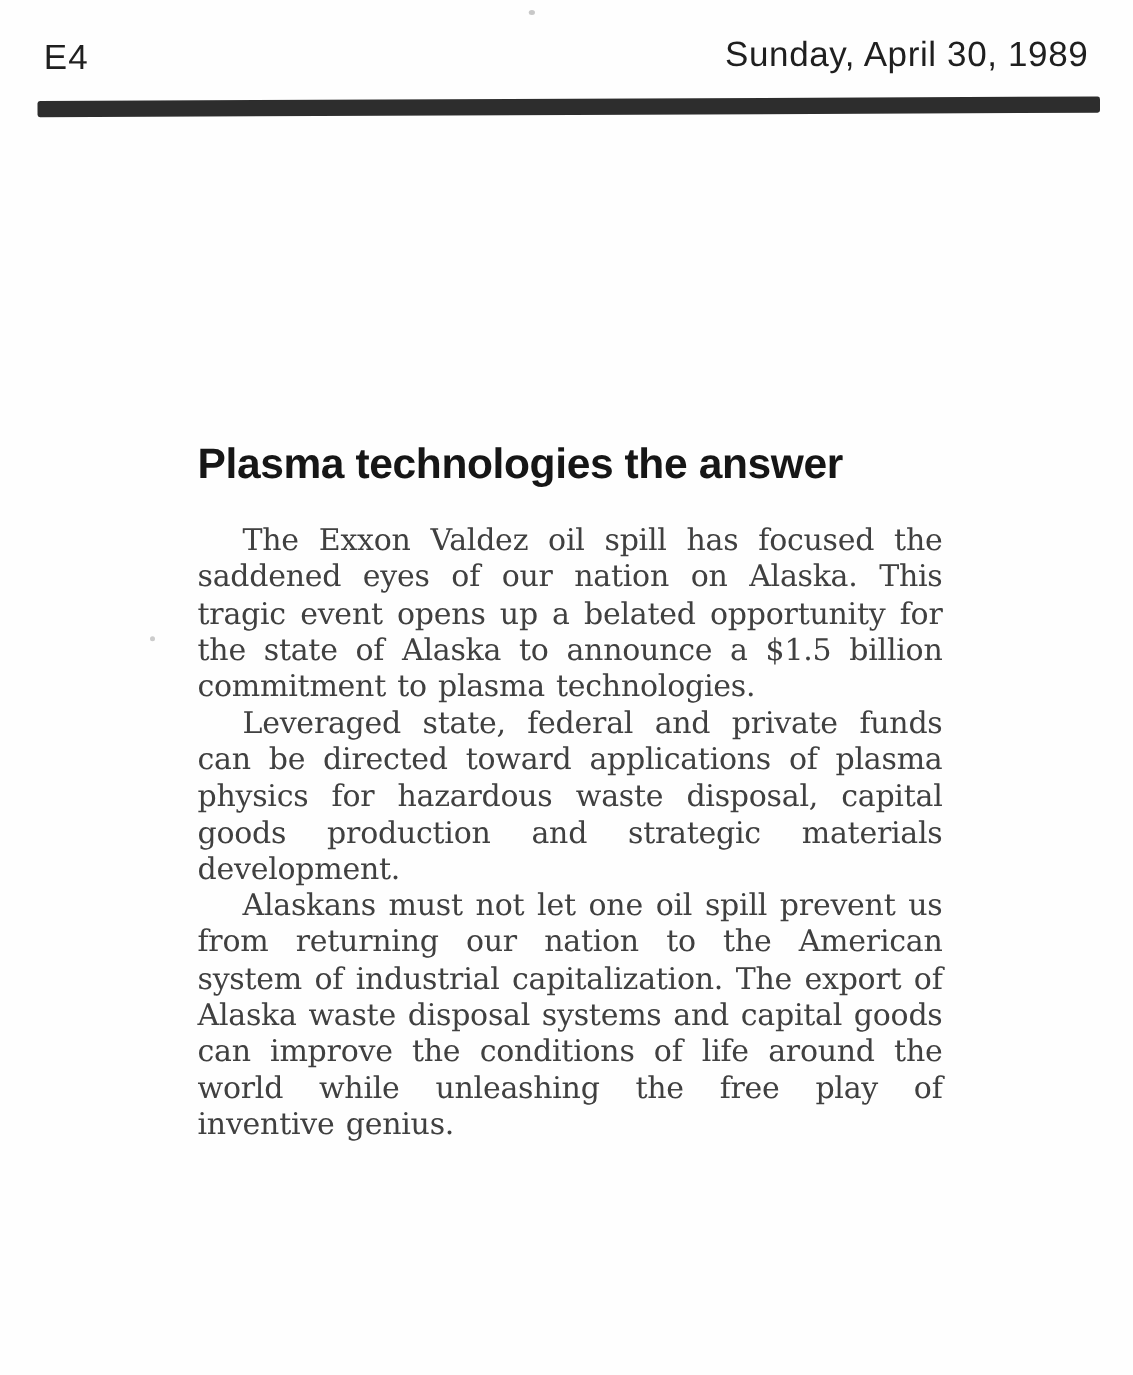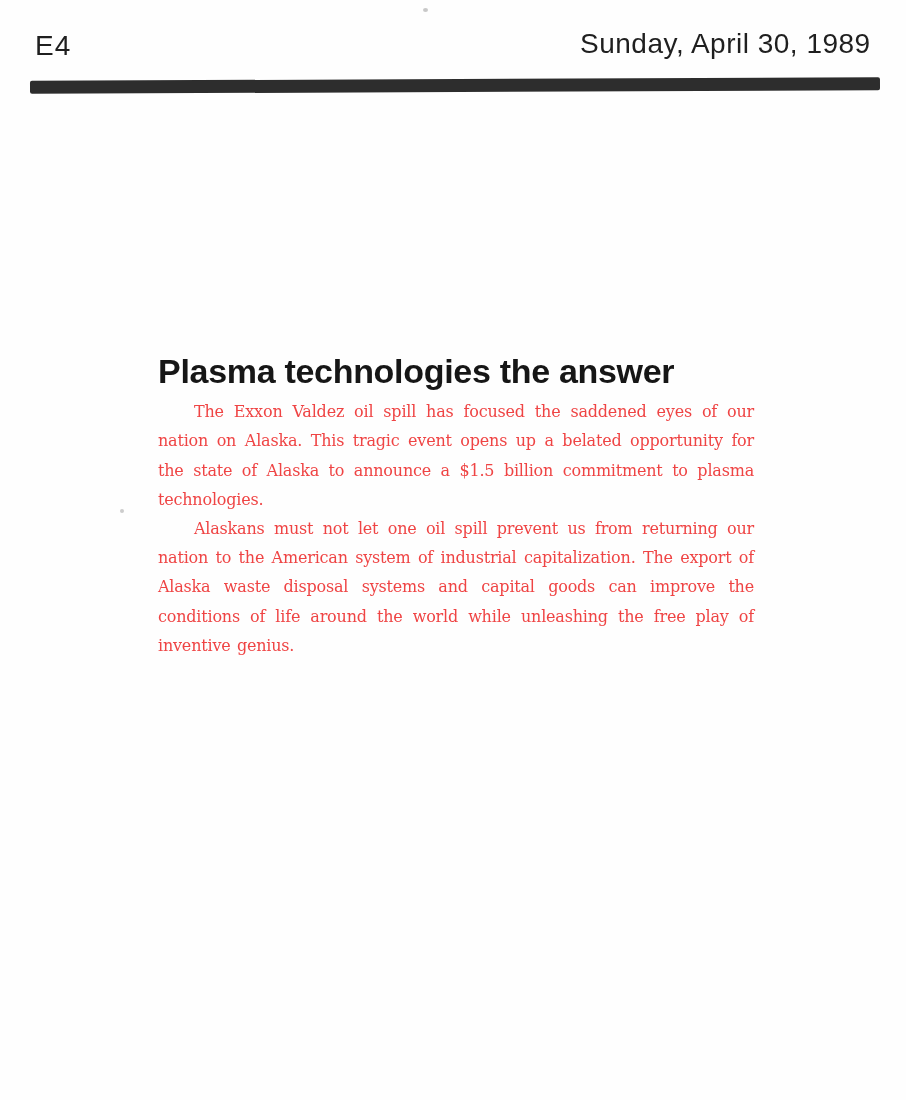--- a/index.html
+++ b/index.html
@@ -71,38 +71,38 @@
   .speck-margin { left: 120px; top: 509px; width: 4px; height: 4px; opacity: .5; }
 
   
   .article {
     position: absolute;
     left: 158px;
     top: 352px;
     width: 596px;
   }
   .headline {
-    margin: 0 0 6px 0;
+    margin: 0 0 27px 0;
     font-family: "Liberation Sans", sans-serif;
     font-weight: bold;
     font-size: 34px;
     line-height: 1.15;
     letter-spacing: -0.3px;
     color: #161616;
   }
   .body-copy p {
     margin: 0;
     font-family: "DejaVu Serif", "Liberation Serif", serif;
-    font-size: 16px;
+    font-size: 24px;
     line-height: 29.2px;
     text-align: justify;
     text-indent: 36px;
     word-spacing: 1.5px;
     letter-spacing: -0.2px;
-    color: #ef4444;
+    color: #404040;
   }
   .byline {
     margin: 0;
     font-family: "DejaVu Serif", "Liberation Serif", serif;
     font-style: italic;
     font-size: 24px;
     line-height: 29.2px;
     text-align: right;
     word-spacing: 4px;
     color: #1c1c1c;
@@ -117,15 +117,16 @@
   <div class="masthead-rule"></div>
 </div>
 
 <div class="speck speck-top"></div>
 <div class="speck speck-margin"></div>
 
 <div class="article">
   <h1 class="headline">Plasma technologies the answer</h1>
   <div class="body-copy">
     <p>The Exxon Valdez oil spill has focused the saddened eyes of our nation on Alaska. This tragic event opens up a belated opportunity for the state of Alaska to announce a $1.5 billion commitment to plasma technologies.</p>
+    <p>Leveraged state, federal and private funds can be directed toward applications of plasma physics for hazardous waste disposal, capital goods production and strategic materials development.</p>
     <p>Alaskans must not let one oil spill prevent us from returning our nation to the American system of industrial capitalization. The export of Alaska waste disposal systems and capital goods can improve the conditions of life around the world while unleashing the free play of inventive genius.</p>
   </div>
 </div>
 
 </body></html>

